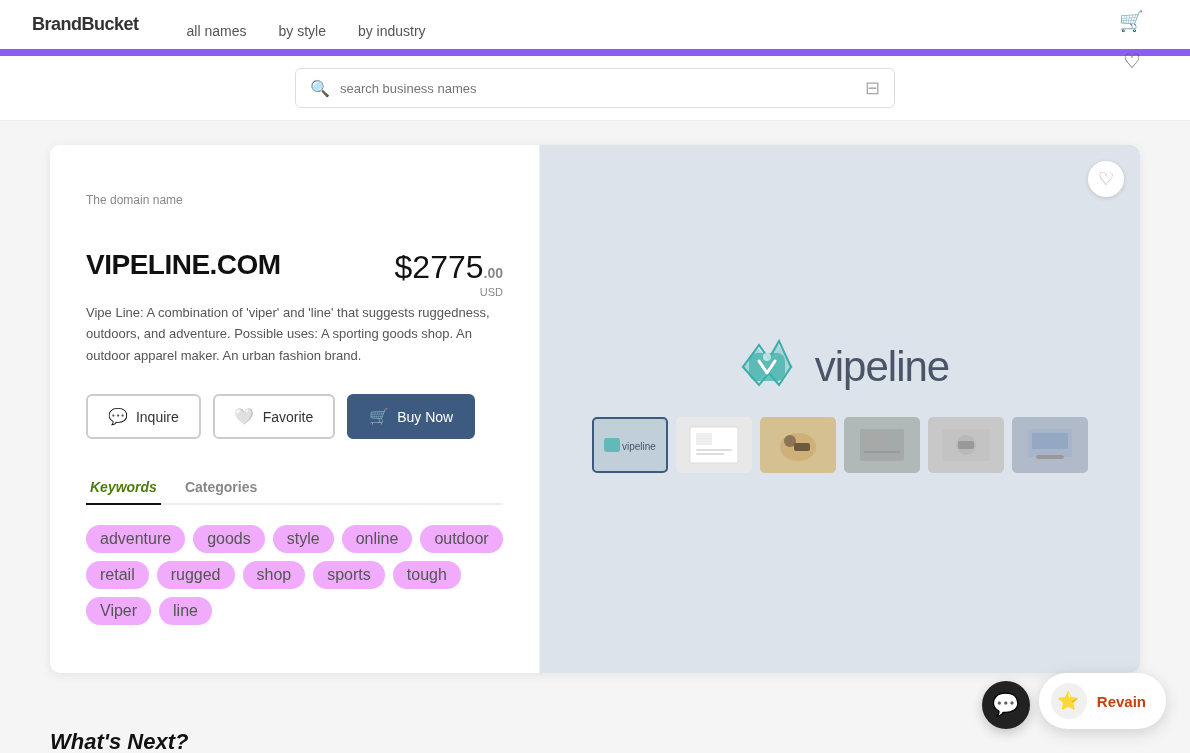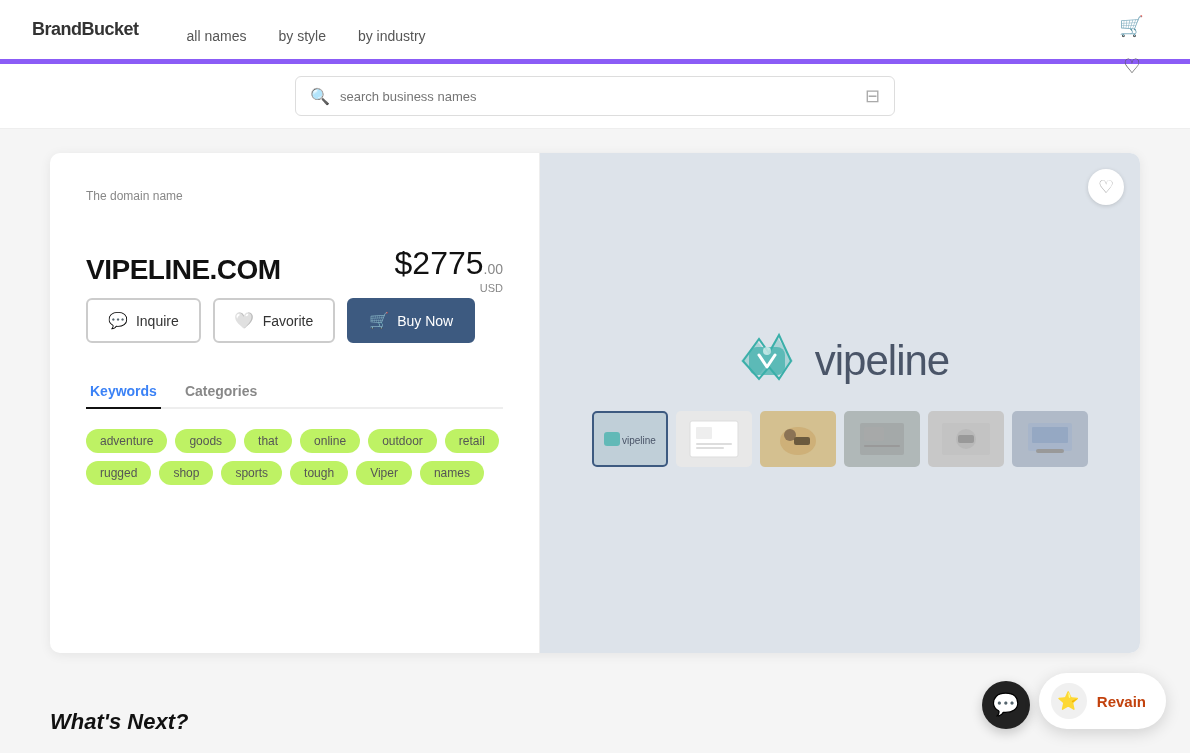--- a/index.html
+++ b/index.html
@@ -4,22 +4,22 @@
   <style>
     * { box-sizing: border-box; margin: 0; padding: 0; }
     body { font-family: -apple-system, BlinkMacSystemFont, 'Segoe UI', sans-serif; background: #f5f5f5; color: #333; }
 
     
     .nav {
       background: #fff;
       display: flex;
       align-items: center;
       padding: 0 32px;
-      height: 64px;
-      border-bottom: 5px solid #8b5cf6;
+      height: 56px;
+      border-bottom: 7px solid #8b5cf6;
       position: relative;
       z-index: 10;
     }
     .nav-logo { font-weight: 700; font-size: 18px; color: #333; letter-spacing: -0.5px; margin-right: 48px; }
     .nav-links { display: flex; gap: 32px; flex: 1; margin-top: 12px; }
     .nav-link { font-size: 14px; color: #555; text-decoration: none; cursor: pointer; }
     .nav-right { display: flex; align-items: center; gap: 16px; margin-left: auto; flex-direction: column; }
     .nav-currency { font-size: 14px; color: #555; display: flex; align-items: center; gap: 4px; cursor: pointer; }
     .nav-icon { font-size: 20px; color: #555; cursor: pointer; }
 
@@ -54,28 +54,28 @@
       border-radius: 10px;
       overflow: hidden;
       display: flex;
       box-shadow: 0 2px 12px rgba(0,0,0,0.07);
     }
 
     
     .left-panel {
       width: 490px;
       min-width: 490px;
-      padding: 36px 36px;
+      padding: 48px 36px;
       border-right: 1px solid #eee;
     }
     .domain-label { font-size: 12px; color: #888; margin-bottom: 6px; }
-    .price-row { display: flex; align-items: center; justify-content: space-between; margin-bottom: 4px; margin-top: 42px; }
+    .price-row { display: flex; align-items: flex-start; justify-content: space-between; margin-bottom: 4px; margin-top: 42px; }
     .domain-name { font-size: 28px; font-weight: 800; color: #111; letter-spacing: -0.5px; }
     .price { font-size: 32px; font-weight: 400; color: #111; }
-    .price-cents { font-size: 14px; font-weight: 400; color: #888; }
+    .price-cents { font-size: 14px; font-weight: 700; color: #888; }
     .for-sale { font-size: 12px; color: #888; margin-bottom: 20px; }
     .description { font-size: 13px; color: #555; line-height: 1.65; margin-bottom: 28px; }
 
     
     .btn-row { display: flex; gap: 12px; margin-bottom: 32px; }
     .btn {
       display: flex; align-items: center; gap: 8px;
       padding: 11px 20px; border-radius: 6px; font-size: 14px; font-weight: 500;
       cursor: pointer; border: 2px solid;
     }
@@ -83,27 +83,27 @@
     .btn-favorite { background: #fff; border-color: #ccc; color: #333; }
     .btn-buy { background: #3d5a80; border-color: #3d5a80; color: #fff; }
     .btn-icon { font-size: 16px; }
 
     
     .tabs { display: flex; gap: 0; margin-bottom: 20px; border-bottom: 2px solid #eee; }
     .tab {
       font-size: 14px; font-weight: 600; color: #888; padding: 8px 4px;
       margin-right: 20px; cursor: pointer; border-bottom: 2px solid transparent; margin-bottom: -2px;
     }
-    .tab.active { color: #3b82f6; border-bottom-color: #111; }
+    .tab.active { color: #4d7c0f; border-bottom-color: #111; font-style: italic; }
 
     
     .keyword-list { display: flex; flex-wrap: wrap; gap: 8px; }
     .keyword-tag {
-      background: #bef264; border-radius: 20px; padding: 5px 14px;
-      font-size: 12px; color: #555; cursor: pointer;
+      background: #f0abfc; border-radius: 20px; padding: 5px 14px;
+      font-size: 16px; color: #555; cursor: pointer;
     }
 
     
     .right-panel {
       flex: 1;
       background: #dde3ea;
       display: flex;
       flex-direction: column;
       align-items: center;
       justify-content: center;
@@ -201,20 +201,21 @@
 
   <div class="left-panel">
     <div class="domain-label">The domain name</div>
     <div class="price-row">
       <div class="domain-name">VIPELINE.COM</div>
       <div>
         <span class="price">$2775</span><span class="price-cents">.00</span>
         <div style="font-size:11px;color:#888;text-align:right;">USD</div>
       </div>
     </div>
+    <div class="description">Vipe Line: A combination of 'viper' and 'line' that suggests ruggedness, outdoors, and adventure. Possible uses: A sporting goods shop. An outdoor apparel maker. An urban fashion brand.</div>
 
     <div class="btn-row">
       <button class="btn btn-inquire">
         <span class="btn-icon">💬</span>
         <span>Inquire</span>
       </button>
       <button class="btn btn-favorite">
         <span class="btn-icon">🤍</span>
         <span>Favorite</span>
       </button>
@@ -225,30 +226,30 @@
     </div>
 
     <div class="tabs">
       <div class="tab active">Keywords</div>
       <div class="tab">Categories</div>
     </div>
 
     <div class="keyword-list">
       <span class="keyword-tag">adventure</span>
       <span class="keyword-tag">goods</span>
-      <span class="keyword-tag">that</span>
+      <span class="keyword-tag">style</span>
       <span class="keyword-tag">online</span>
       <span class="keyword-tag">outdoor</span>
       <span class="keyword-tag">retail</span>
       <span class="keyword-tag">rugged</span>
       <span class="keyword-tag">shop</span>
       <span class="keyword-tag">sports</span>
       <span class="keyword-tag">tough</span>
       <span class="keyword-tag">Viper</span>
-      <span class="keyword-tag">names</span>
+      <span class="keyword-tag">line</span>
     </div>
   </div>
 
   <div class="right-panel">
     <div class="right-fav-btn">♡</div>
 
     <div class="logo-preview">
 
       <svg class="logo-icon-svg" viewBox="0 0 72 72" fill="none" xmlns="http://www.w3.org/2000/svg">
         <path d="M10 36 L26 16 L36 28 L46 12 L62 36 L46 52 L36 40 L26 52 Z" fill="#3aafa9" opacity="0.3"></path>

